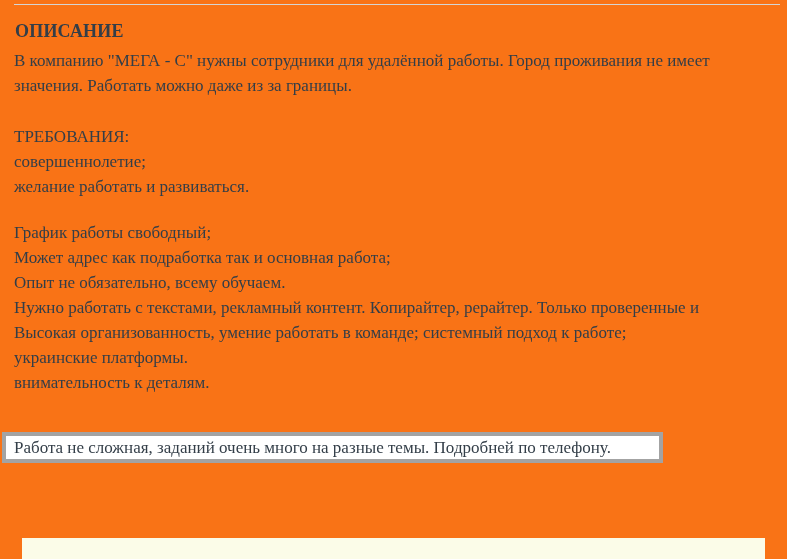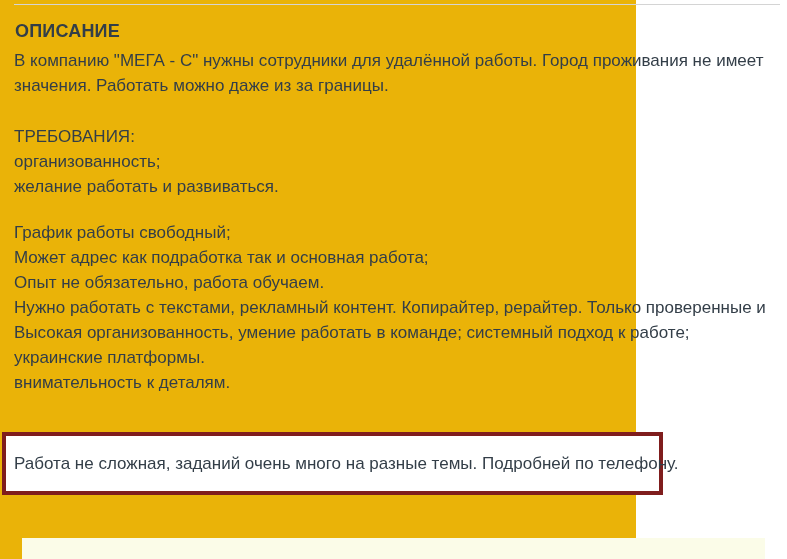--- a/index.html
+++ b/index.html
@@ -3,21 +3,21 @@
 <meta charset="utf-8">
 <style>
   html, body { margin: 0; padding: 0; }
   body {
     width: 787px; height: 559px;
     background: #ffffff;
     overflow: hidden;
     font-family: "Liberation Sans", "DejaVu Sans", sans-serif;
     color: #333e48;
   }
-  .page { position: relative; width: 636px; height: 559px; background: #eab308; }
+  .page { position: relative; width: 787px; height: 559px; background: #f97316; font-family: Liberation Serif, serif; }
 
   .top-divider {
     position: absolute; top: 4px; left: 14px; width: 766px; height: 0;
     border-top: 1px solid #d4d4d4;
   }
 
   .heading {
     position: absolute; top: 19px; left: 15px; margin: 0;
     font-size: 18px; font-weight: bold; line-height: 24px;
     letter-spacing: 0.2px;
@@ -26,22 +26,22 @@
   .block { position: absolute; left: 14px; font-size: 17px; line-height: 25px; }
   .line { display: block; white-space: nowrap; }
 
   .intro        { top: 48px; }
   .requirements { top: 124px; }
   .conditions   { top: 220px; }
 
   .highlight-box {
     position: absolute; top: 432px; left: 2px; width: 661px;
     box-sizing: border-box;
-    border: 4px solid #7f1d1d;
-    padding: 16px 8px;
+    border: 4px solid #a3a3a3;
+    padding: 0 8px;
     font-size: 17px; line-height: 23px;
     background: #ffffff;
   }
 
   .contacts { top: 484px; }
 
   .note-strip {
     position: absolute; top: 538px; left: 22px; width: 743px; height: 21px;
     background: #fbfce8;
   }
@@ -55,28 +55,28 @@
 
   <h2 class="heading">ОПИСАНИЕ</h2>
 
   <div class="block intro">
     <span class="line">В компанию "МЕГА - С" нужны сотрудники для удалённой работы. Город проживания не имеет</span>
     <span class="line">значения. Работать можно даже из за границы.</span>
   </div>
 
   <div class="block requirements">
     <span class="line">ТРЕБОВАНИЯ:</span>
-    <span class="line">организованность;</span>
+    <span class="line">совершеннолетие;</span>
     <span class="line">желание работать и развиваться.</span>
   </div>
 
   <div class="block conditions">
     <span class="line">График работы свободный;</span>
     <span class="line">Может адрес как подработка так и основная работа;</span>
-    <span class="line">Опыт не обязательно, работа обучаем.</span>
+    <span class="line">Опыт не обязательно, всему обучаем.</span>
     <span class="line">Нужно работать с текстами, рекламный контент. Копирайтер, рерайтер. Только проверенные и</span>
     <span class="line">Высокая организованность, умение работать в команде; системный подход к работе;</span>
     <span class="line">украинские платформы.</span>
     <span class="line">внимательность к деталям.</span>
   </div>
 
   <div class="highlight-box">
     <span class="line">Работа не сложная, заданий очень много на разные темы. Подробней по телефону.</span>
   </div>
 

